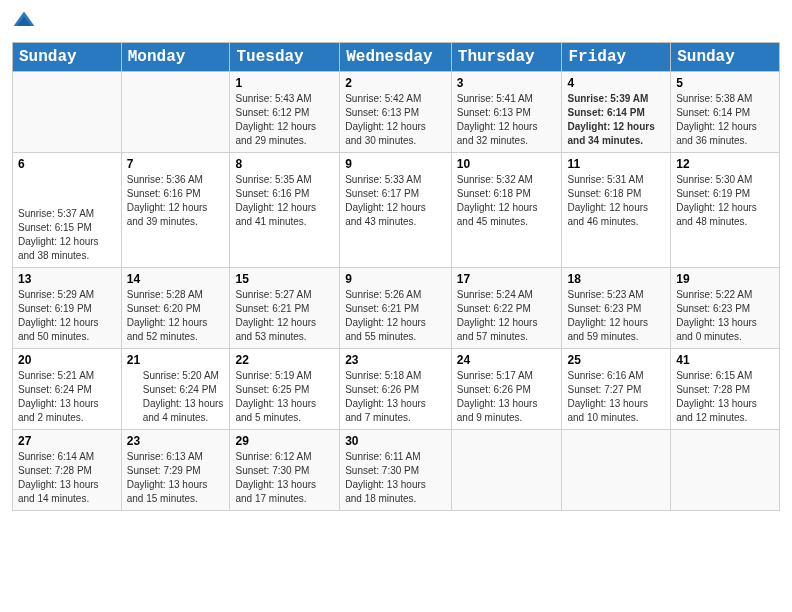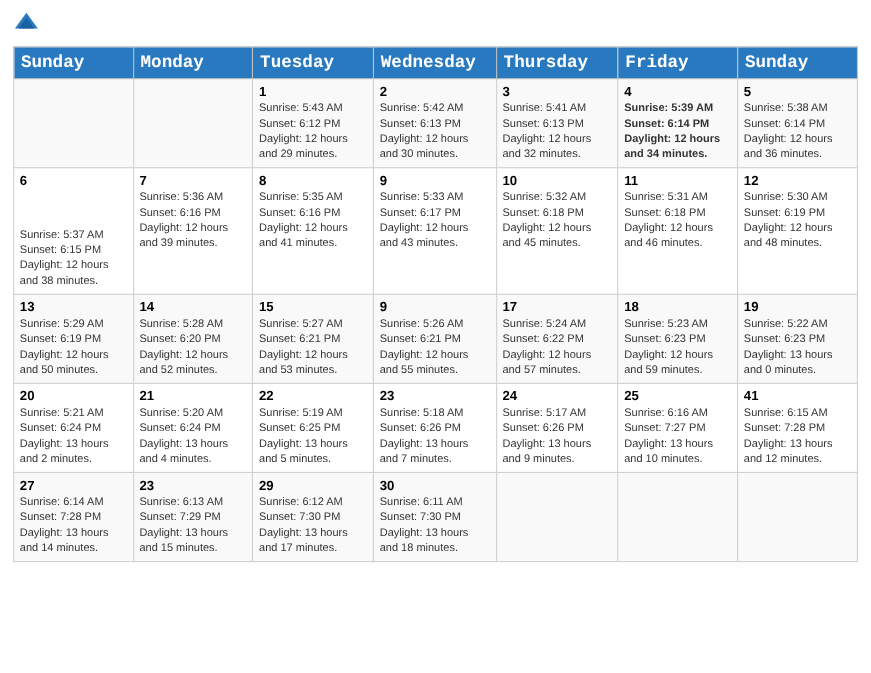--- a/index.html
+++ b/index.html
@@ -270,21 +270,21 @@
         <tr>
           <td>
             <span class="day-num">20</span>
             <div class="day-info" style="white-space: pre-line;">Sunrise: 5:21 AM
 Sunset: 6:24 PM
 Daylight: 13 hours
 and 2 minutes.</div>
           </td>
           <td>
             <span class="day-num">21</span>
-            <div class="day-info" style="white-space: pre-line;">Sunrise: 5:20 AM
+            <div class="day-info" style="white-space: pre-line; margin-left: 16px;">Sunrise: 5:20 AM
 Sunset: 6:24 PM
 Daylight: 13 hours
 and 4 minutes.</div>
           </td>
           <td>
             <span class="day-num">22</span>
             <div class="day-info" style="white-space: pre-line;">Sunrise: 5:19 AM
 Sunset: 6:25 PM
 Daylight: 13 hours
 and 5 minutes.</div>

